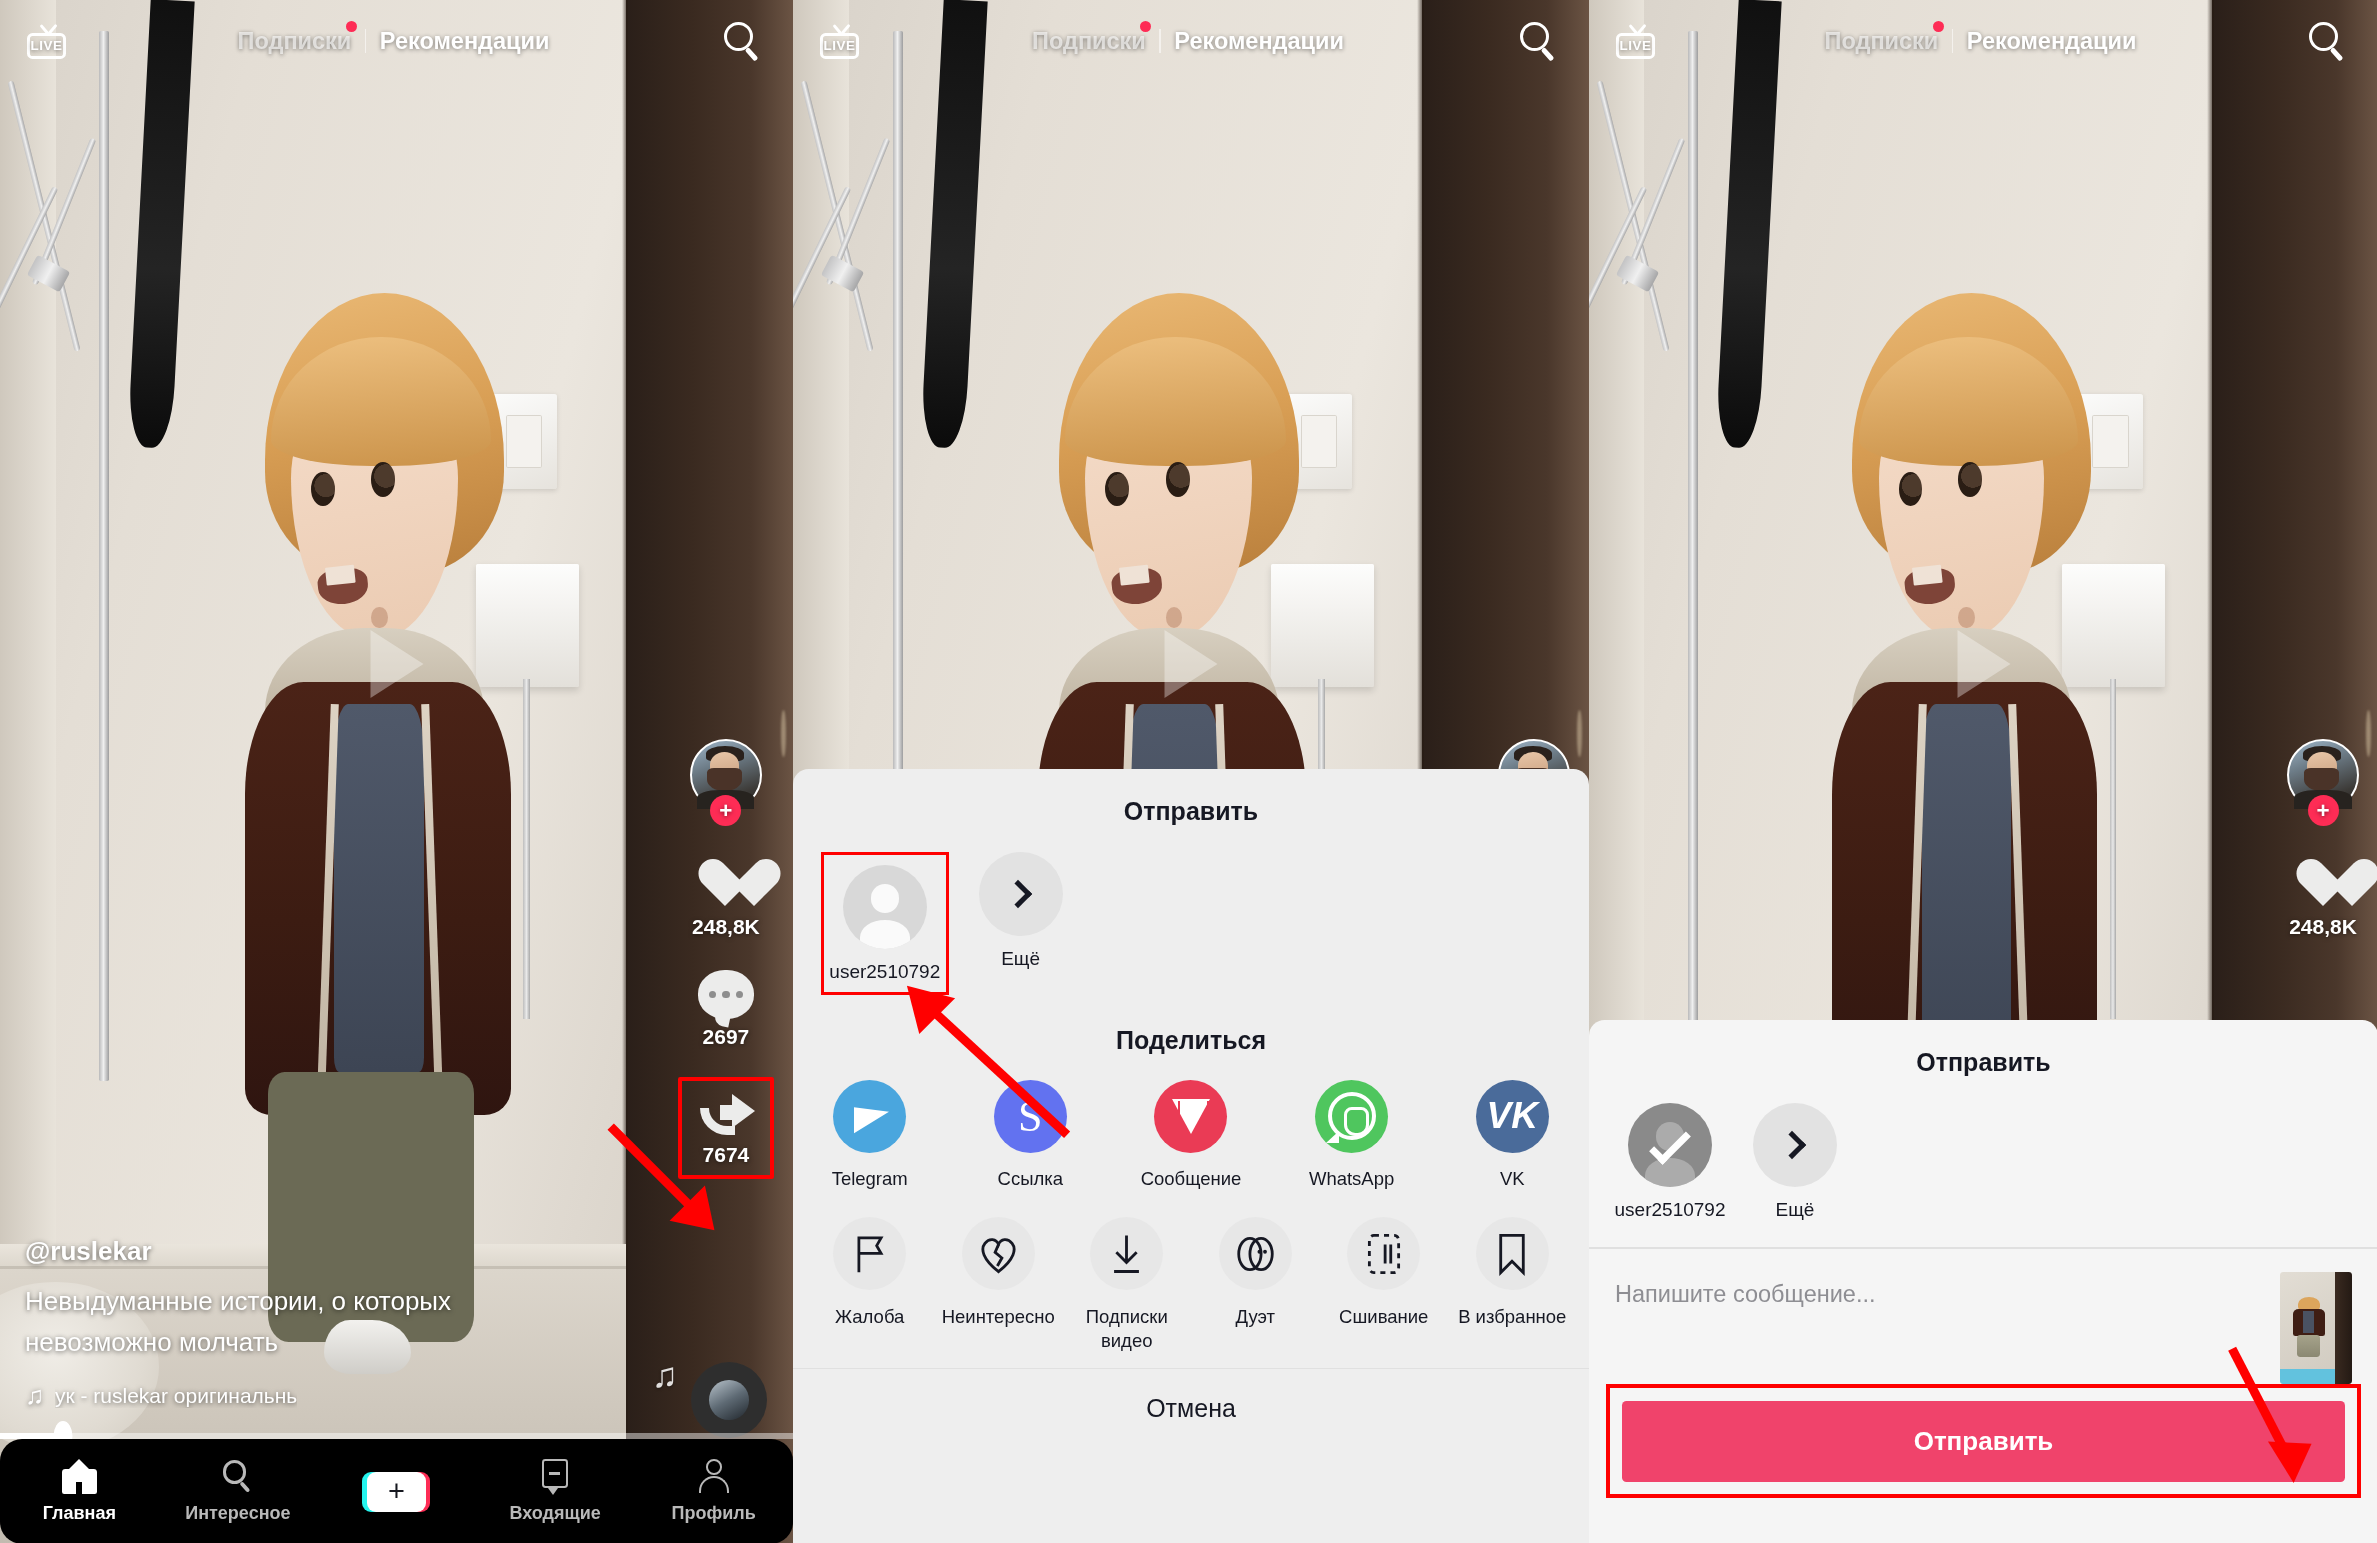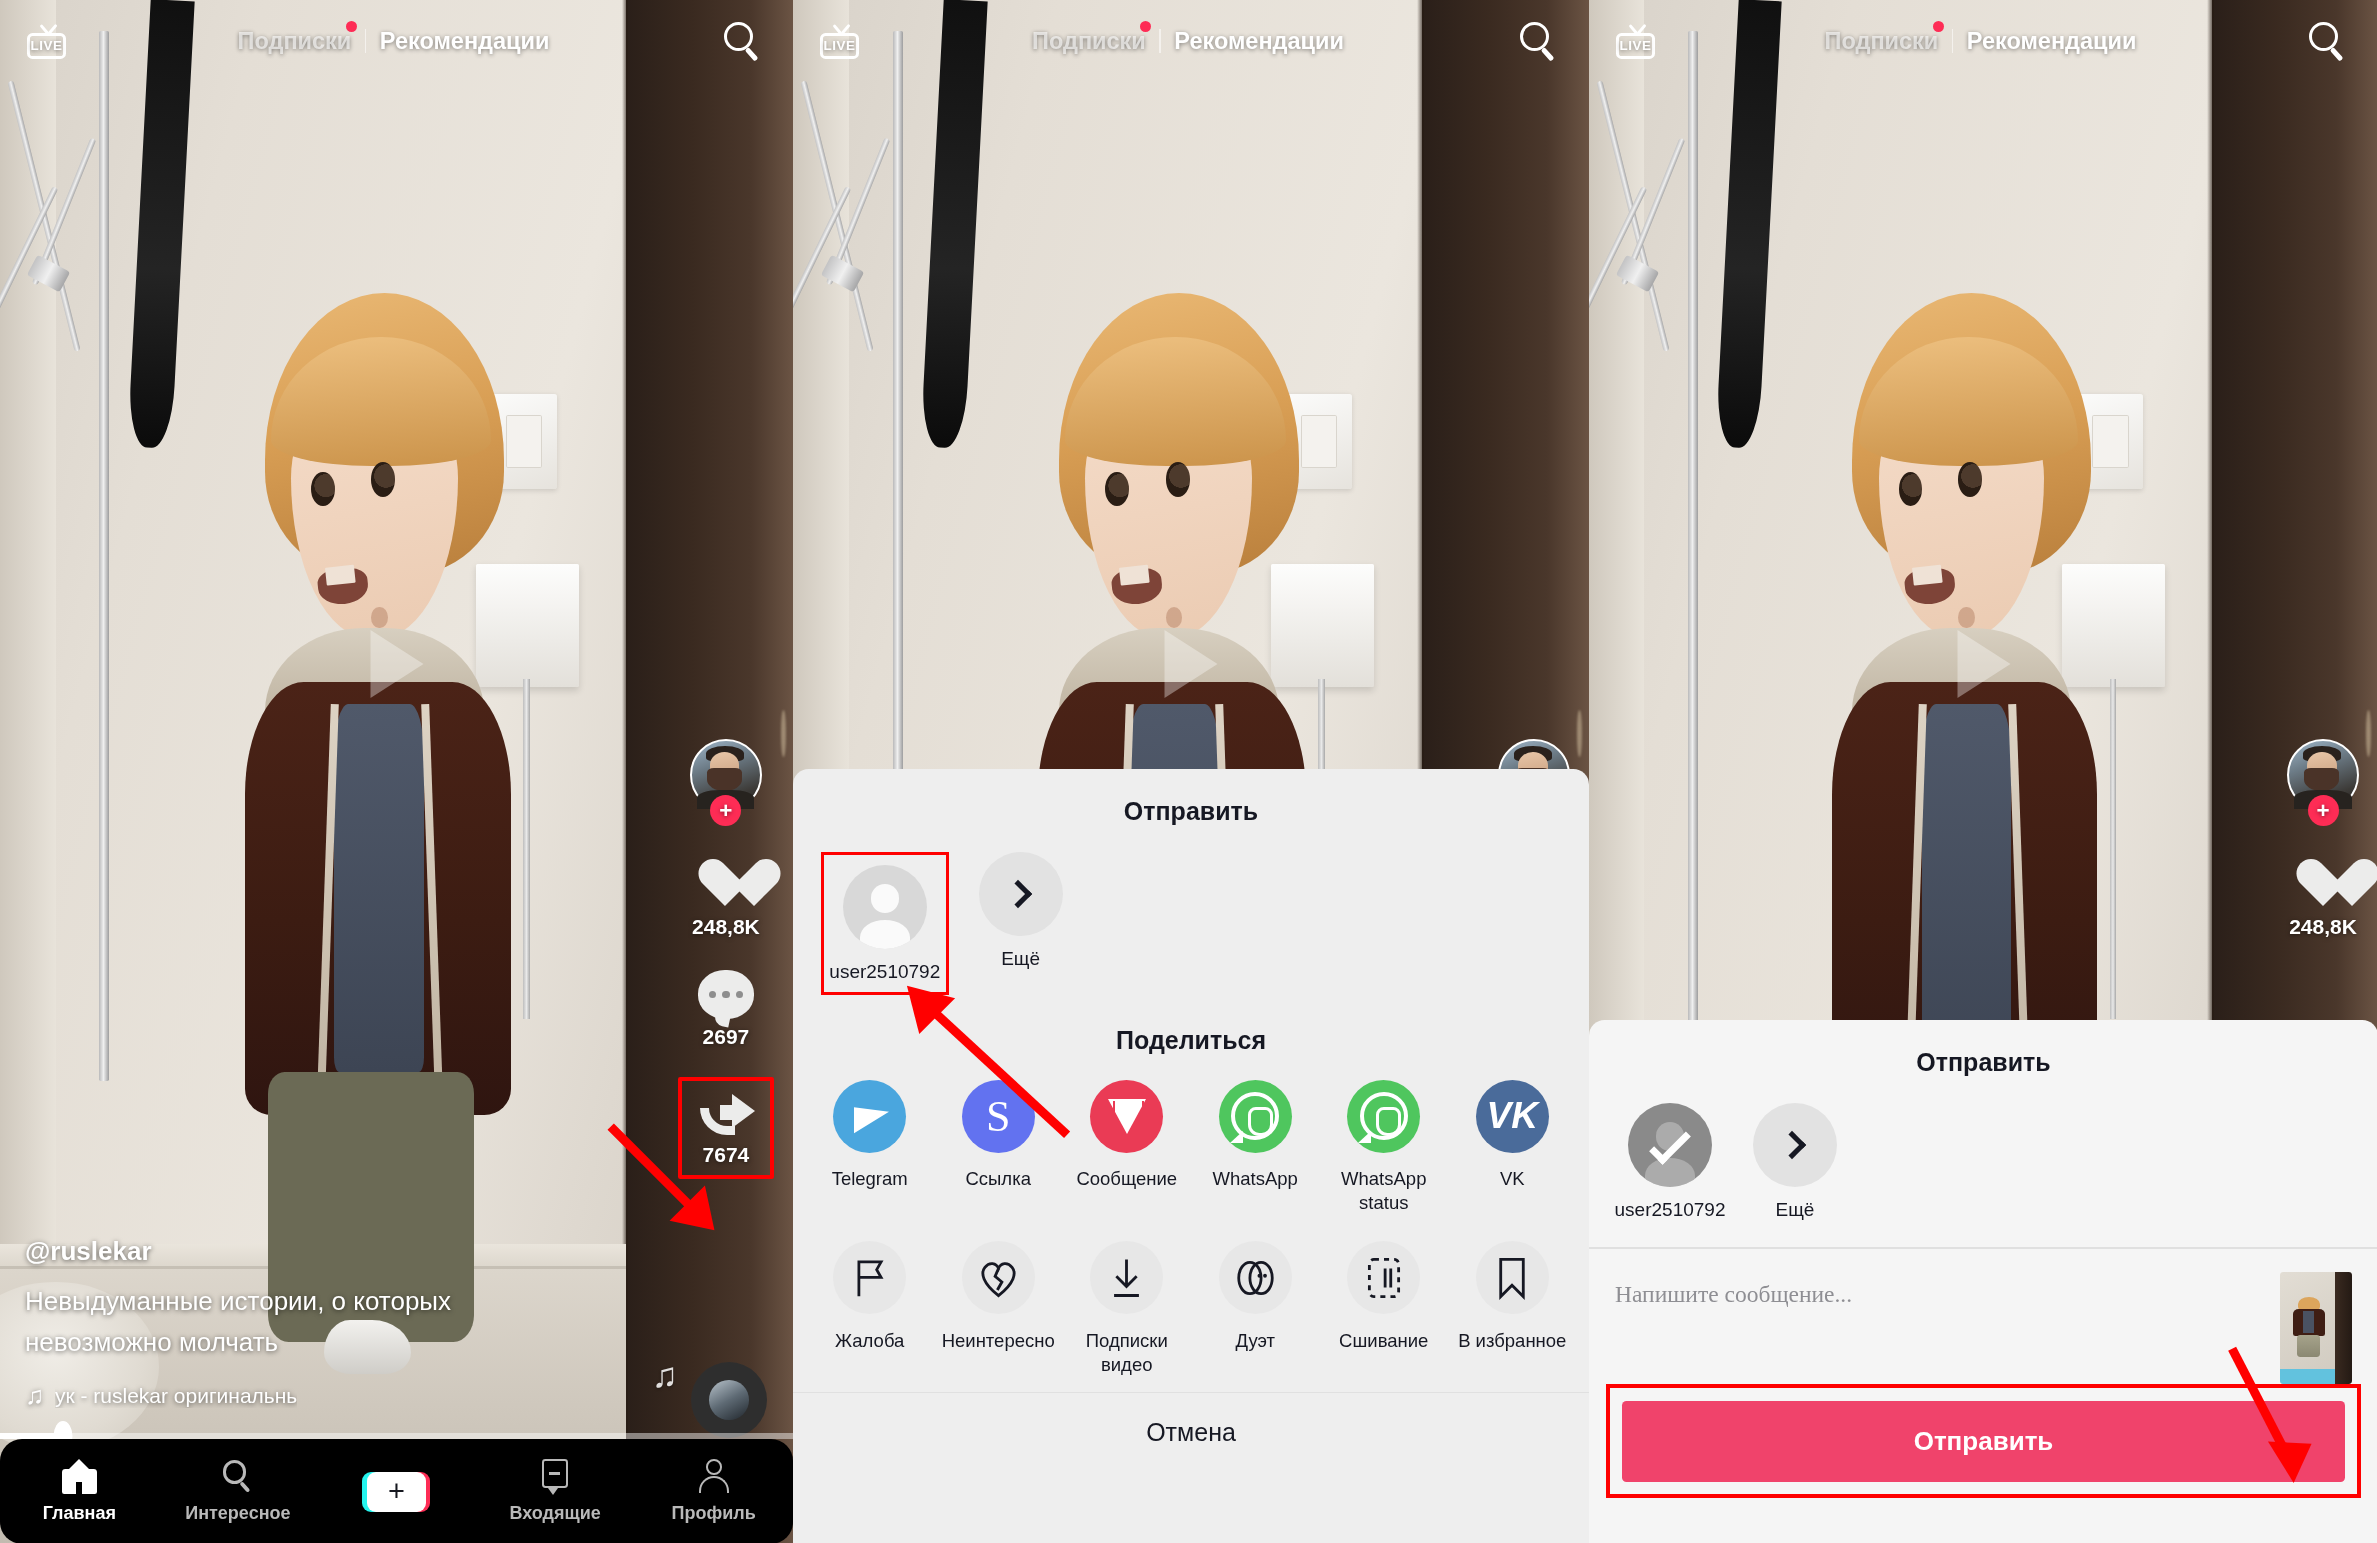--- a/index.html
+++ b/index.html
@@ -436,21 +436,21 @@
   .vkglyph{ color:#fff; font-size:37px; font-weight:800; font-style:italic; }
 
   .dk{ stroke:#161823; fill:none; stroke-width:5; }
 
   .divider{ height:1.7px; background:#e0e0e0; margin:0 0; }
   .cancel{ text-align:center; font-size:25px; color:#161823; padding:25px 0 29px; }
 
   
   .msgrow{
     display:flex; align-items:flex-start; justify-content:flex-end;
-    padding:23.5px 26px 0 26px; gap:28px; min-height:129px;font-family:Liberation Serif, serif;
+    padding:23.5px 26px 0 26px; gap:28px; min-height:129px;
   }
   .msginput{ flex:1; font-size:23.5px; color:#8e8e93; padding-top:9px; }
   .thumb{
     width:72px;height:112px; border-radius:3.4px; overflow:hidden; position:relative;
     background:linear-gradient(150deg,#e2ddd4,#cfc9be);
     flex:0 0 auto;
   }
   .thumb .tdoor{position:absolute;right:0;top:0;bottom:0;width:24%;background:linear-gradient(90deg,#3a2a20,#241a14);}
   .thumb .tboy{position:absolute;left:18%;top:22%;width:48%;height:58%;}
   .thumb .tb-h{position:absolute;left:14%;top:0;width:64%;height:22%;border-radius:50% 50% 30% 30%;background:#dca55c;}
@@ -742,26 +742,20 @@
             </div>
           <div class="lb">Сообщение</div>
         </div>
         <div class="icon-cell">
           <div class="circ c-wa">
               <span class="waglyph"></span>
             </div>
           <div class="lb">WhatsApp</div>
         </div>
         <div class="icon-cell">
-          <div class="circ c-wa">
-              <span class="waglyph"></span>
-            </div>
-          <div class="lb">WhatsApp status</div>
-        </div>
-        <div class="icon-cell">
           <div class="circ c-vk">
               <span class="vkglyph">VK</span>
             </div>
           <div class="lb">VK</div>
         </div>
       </div>
 
       <div class="icon-row" style="padding-top:11.2px;">
         <div class="icon-cell">
           <div class="circ c-grey">

